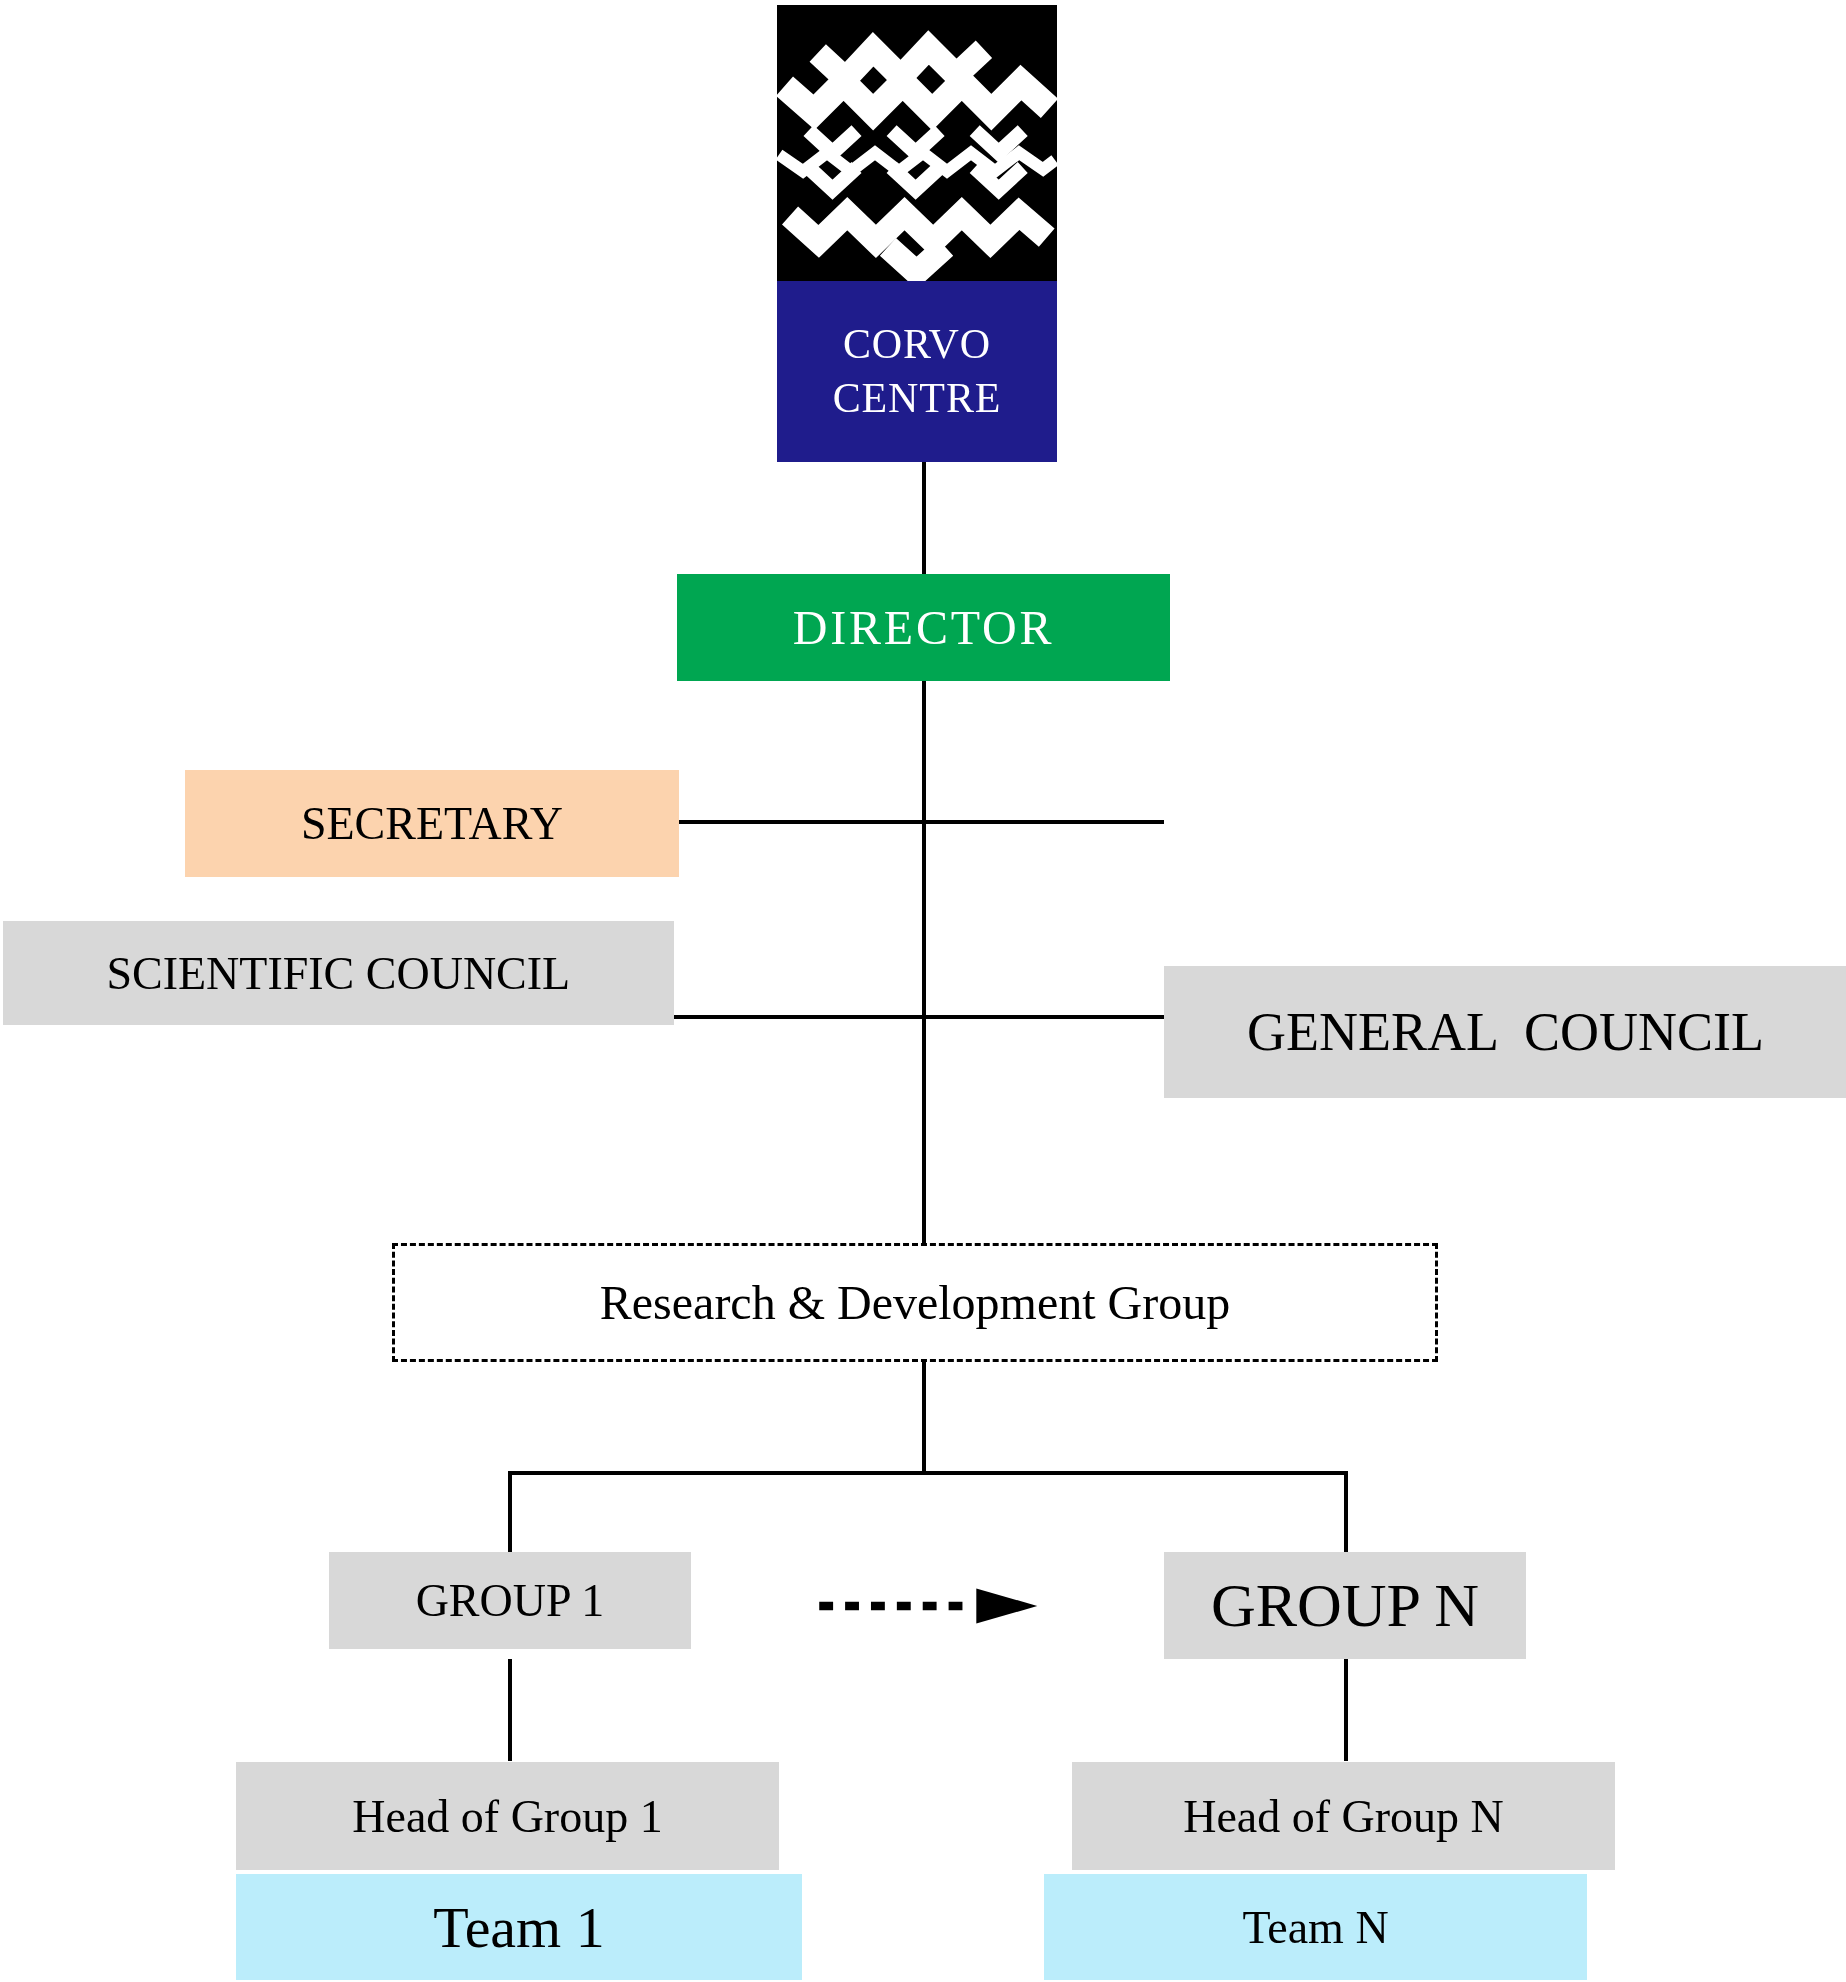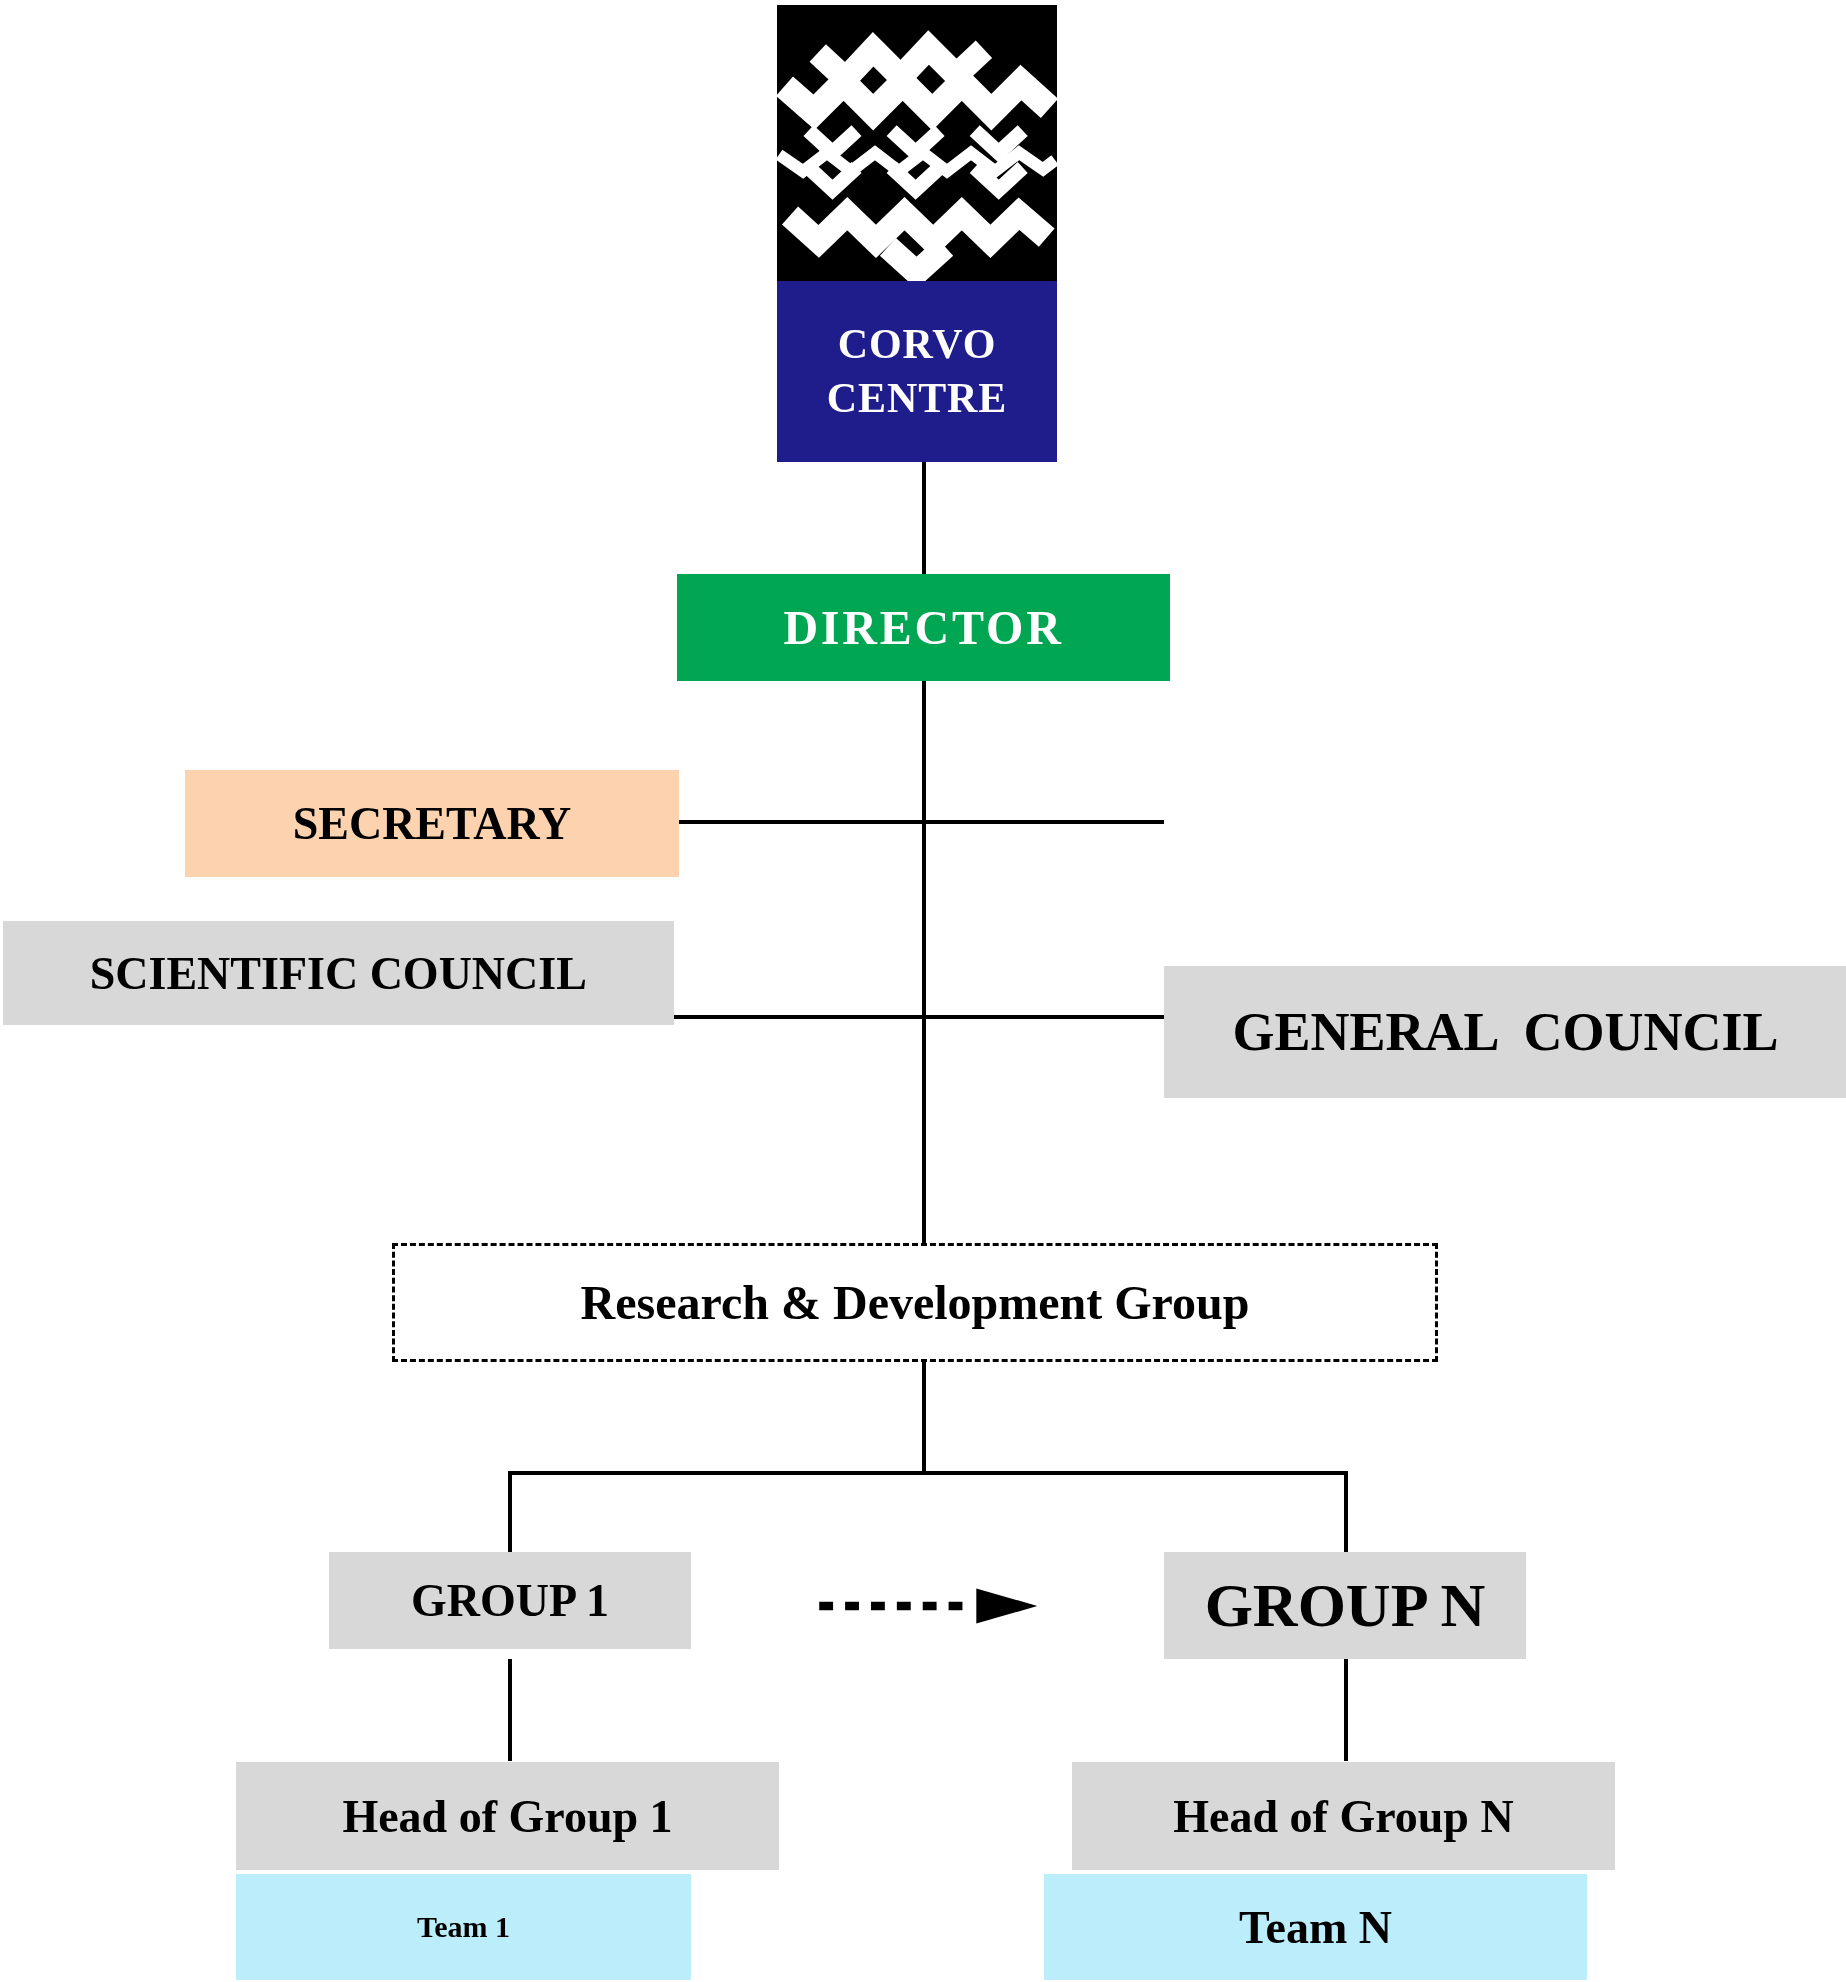--- a/index.html
+++ b/index.html
@@ -9,21 +9,21 @@
     height: 1982px;
     background: #ffffff;
     font-family: "Liberation Serif", serif;
     overflow: hidden;
   }
   .box {
     position: absolute;
     display: flex;
     align-items: center;
     justify-content: center;
-    font-weight: bold;
+    font-weight: normal;
     color: var(--text_dark, #000);
     white-space: pre;
     text-align: center;
     box-sizing: border-box;
   }
   .vline, .hline { position: absolute; background: var(--line, #000); }
 
   #logo-black { left: 777px; top: 4.6px;   width: 280px; height: 277px; background: var(--logo_bg, #000); }
   #logo-black svg { display: block; width: 100%; height: 100%; }
   #logo-blue  { left: 777px; top: 281px; width: 280px; height: 181px;
@@ -51,21 +51,21 @@
 
   #rnd-group { left: 392px; top: 1243px; width: 1046px; height: 119px;
                background: #ffffff; border: 3.7px dashed var(--line, #000); font-size: 48px; }
 
   #group-1 { left: 329px;  top: 1552px; width: 362px; height: 97px; background: var(--gray); font-size: 46px; }
   #group-n { left: 1164px; top: 1552px; width: 362px; height: 107px; background: var(--gray); font-size: 62px; }
 
   #arrow { position: absolute; left: 810px; top: 1580px; width: 231px; height: 52px; }
 
   #head-1 { left: 236px;  top: 1762px; width: 543px; height: 108px; background: var(--gray); font-size: 46px; }
-  #team-1 { left: 236px;  top: 1874px; width: 455px; height: 106px; background: var(--cyan); font-size: 30px; }
+  #team-1 { left: 236px;  top: 1874px; width: 566px; height: 106px; background: var(--cyan); font-size: 58px; }
   #head-n { left: 1072px; top: 1762px; width: 543px; height: 108px; background: var(--gray); font-size: 46px; }
   #team-n { left: 1044px; top: 1874px; width: 543px; height: 106px; background: var(--cyan); font-size: 46px; }
 </style>
 </head>
 <body>
 
 <div id="canvas">
 
   <div class="box" id="logo-black">
     <svg viewBox="0 0 303 300" xmlns="http://www.w3.org/2000/svg" fill="none" stroke="#ffffff" stroke-linecap="butt">

